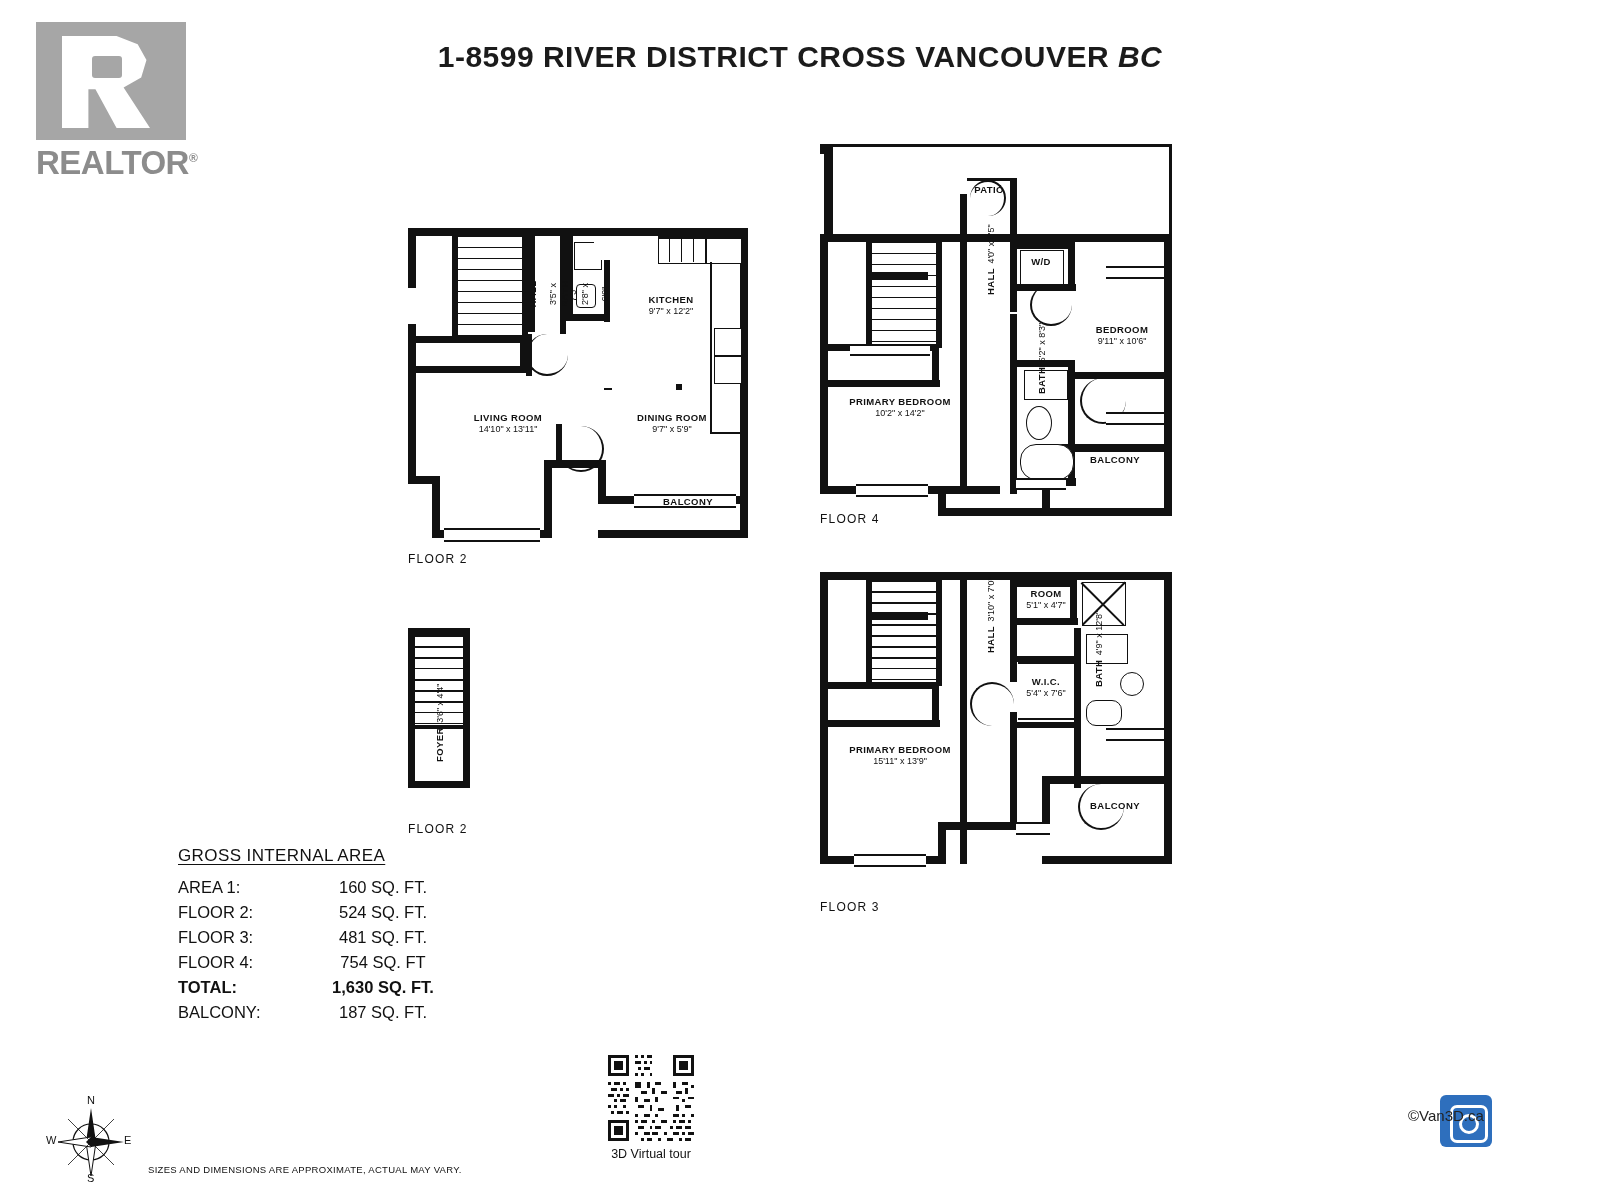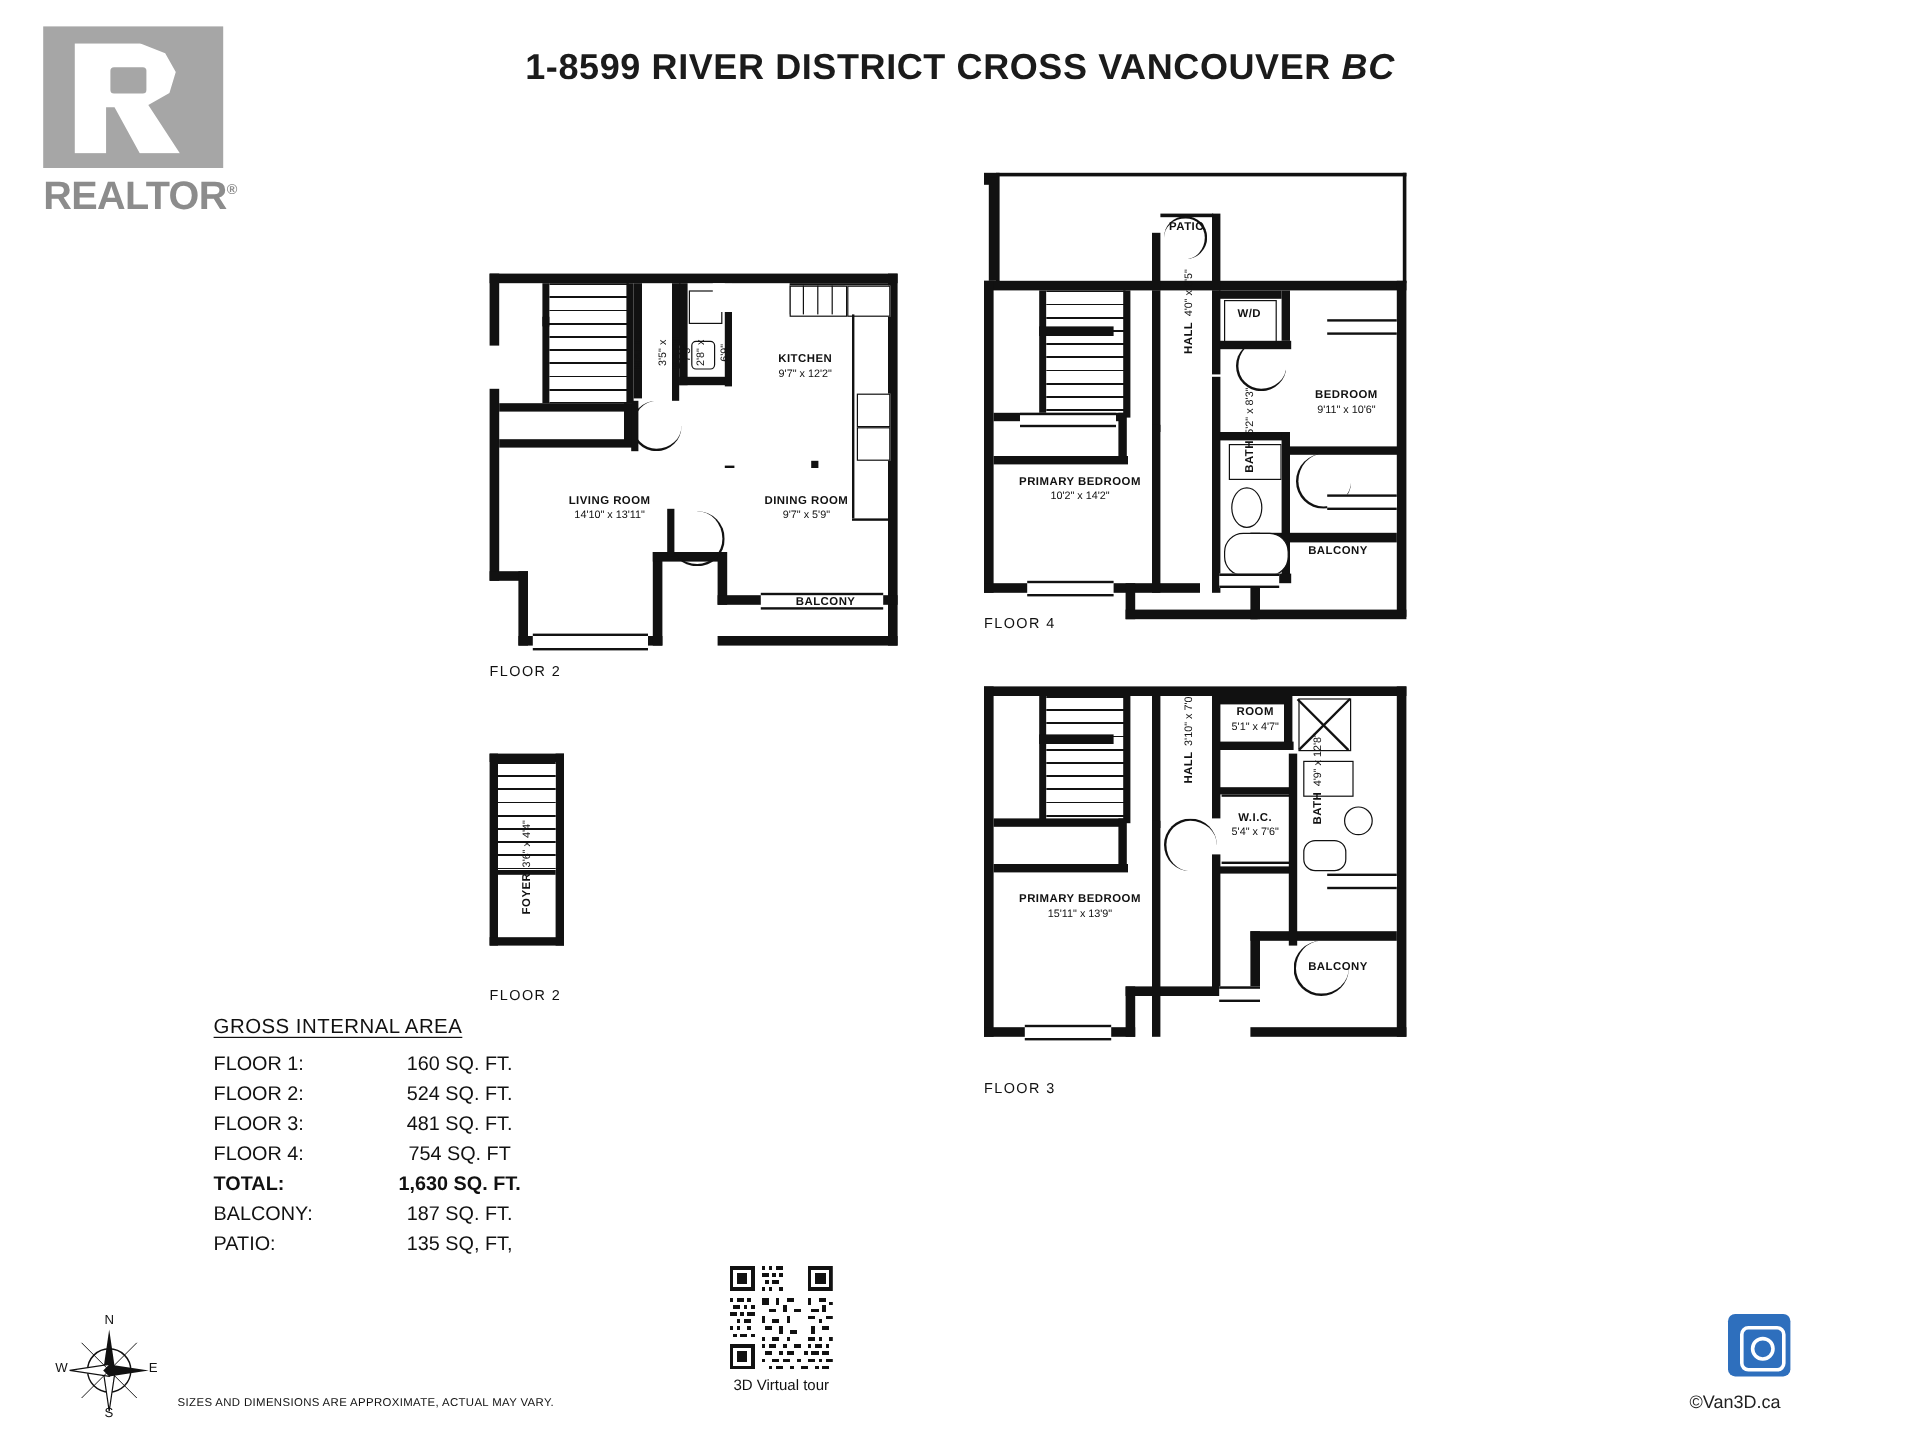--- a/index.html
+++ b/index.html
@@ -71,21 +71,21 @@
 
   
   .qrwrap{position:absolute;left:608px;top:1055px;width:86px;text-align:center;}
   .qr{width:86px;height:86px;background:#fff;position:relative;}
   .qrcap{font-size:12.5px;margin-top:6px;color:#111;}
 
   
   .van3d-logo{position:absolute;left:1440px;top:1095px;width:52px;height:52px;background:#2e6fbd;border-radius:6px;}
   .van3d-logo .c1{position:absolute;left:10px;top:10px;width:32px;height:32px;border:3px solid #fff;border-radius:7px;}
   .van3d-logo .c2{position:absolute;left:19px;top:19px;width:14px;height:14px;border:3px solid #fff;border-radius:50%;}
-  .van3d-txt{position:absolute;left:1408px;top:1160px;font-size:15px;color:#222;}
+  .van3d-txt{position:absolute;left:1408px;top:1107px;font-size:15px;color:#222;}
 </style>
 </head>
 <body>
 
 <div class="page">
 
   <div class="realtor">
     <div class="mark">
       <div class="r"></div>
       <div class="hole"></div>
@@ -368,21 +368,21 @@
     <div class="room" style="left:240px;top:228px;width:110px;">
       <div class="n">BALCONY</div>
     </div>
   </div>
   <div class="floorlabel" style="left:820px;top:900px;">FLOOR 3</div>
 
   <div class="gia">
     <h3>GROSS INTERNAL AREA</h3>
 
     <div class="row">
-      <div class="lbl">FLOOR 1:</div>
+      <div class="lbl">AREA 1:</div>
       <div class="val">160 SQ. FT.</div>
     </div>
     <div class="row">
       <div class="lbl">FLOOR 2:</div>
       <div class="val">524 SQ. FT.</div>
     </div>
     <div class="row">
       <div class="lbl">FLOOR 3:</div>
       <div class="val">481 SQ. FT.</div>
     </div>
@@ -392,24 +392,20 @@
     </div>
     <div class="row total">
       <div class="lbl">TOTAL:</div>
       <div class="val">1,630 SQ. FT.</div>
     </div>
 
 
     <div class="row">
       <div class="lbl">BALCONY:</div>
       <div class="val">187 SQ. FT.</div>
-    </div>
-    <div class="row">
-      <div class="lbl">PATIO:</div>
-      <div class="val">135 SQ, FT,</div>
     </div>
   </div>
 
   <div class="compass">
     <svg width="90" height="84" viewBox="0 0 90 84">
       <circle cx="45" cy="44" r="18" fill="none" stroke="#111" stroke-width="1.2"></circle>
       <polygon points="45,10 50,44 45,50 40,44" fill="#111"></polygon>
       <polygon points="45,78 50,44 45,38 40,44" fill="#fff" stroke="#111" stroke-width="1"></polygon>
       <polygon points="12,44 45,39 50,44 45,49" fill="#fff" stroke="#111" stroke-width="1"></polygon>
       <polygon points="78,44 45,39 40,44 45,49" fill="#111"></polygon>

